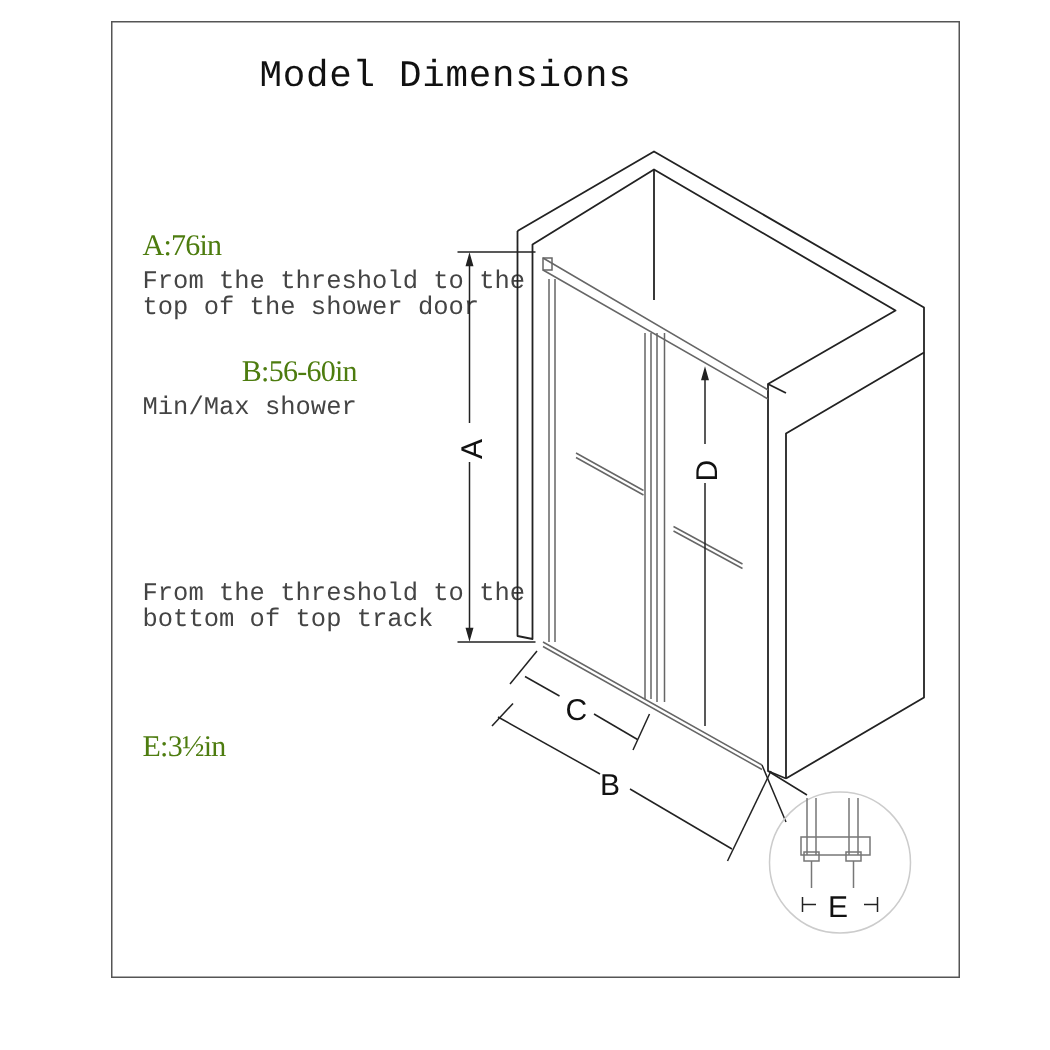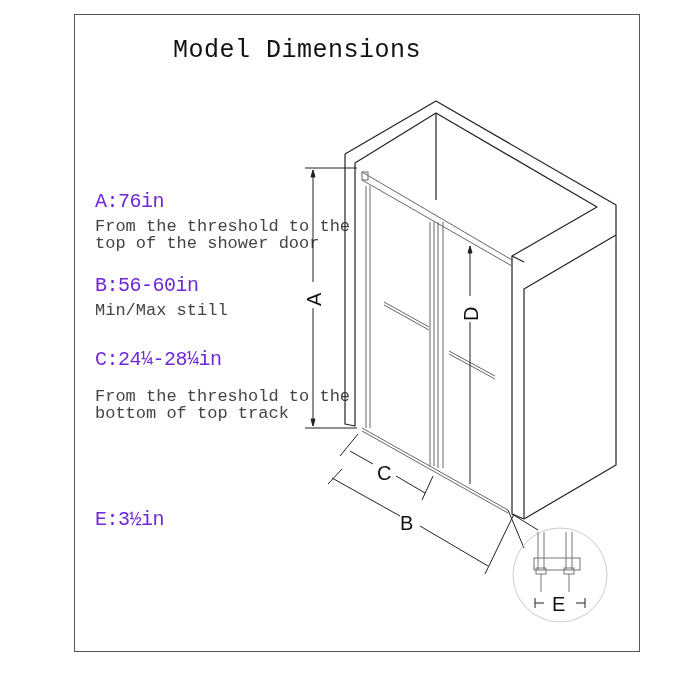--- a/index.html
+++ b/index.html
@@ -1,48 +1,47 @@
 <!DOCTYPE html>
 <html><head>
   <meta charset="utf-8">
   <style>
     html, body { margin: 0; padding: 0; background: #ffffff; }
     body { width: 700px; height: 700px; position: relative; overflow: hidden; font-family: "DejaVu Serif", serif; }
     .frame { position: absolute; left: 74px; top: 14px; width: 566px; height: 638px; border: 1.5px solid #555; box-sizing: border-box; }
     .title { position: absolute; left: 0; width: 594px; top: 36px; text-align: center; font-family: "Liberation Mono", "DejaVu Sans Mono", monospace; font-size: 25px; color: #111; letter-spacing: 0.5px; }
     .spec { position: absolute; left: 95px; }
-    .spec-head { font-family: Liberation Mono, monospace; font-size: 20px; color: #6d28d9; line-height: 24px; letter-spacing: -0.5px; margin-top: 38px; }
+    .spec-head { font-family: Liberation Serif, serif; font-size: 20px; color: #4d7c0f; line-height: 24px; letter-spacing: -0.5px; }
     .spec-desc { font-family: "Liberation Mono", "DejaVu Sans Mono", monospace; font-size: 17px; color: #444; line-height: 17px; margin-top: 4px; white-space: pre; }
     svg { position: absolute; left: 0; top: 0; }
     .lbl { font-family: "Liberation Sans", "DejaVu Sans", sans-serif; font-size: 20px; fill: #111; }
   </style>
 </head>
 <body>
 
 <div class="frame"></div>
 
 <div class="title">Model Dimensions</div>
 
 <div class="spec" style="top:152px;">
   <div class="spec-head">A:76in</div>
   <div class="spec-desc">From the threshold to the
 top of the shower door</div>
 </div>
-<div class="spec" style="top:236px;">
+<div class="spec" style="top:236px;text-align:right;">
   <div class="spec-head">B:56-60in</div>
-  <div class="spec-desc">Min/Max still</div>
+  <div class="spec-desc">Min/Max shower</div>
 </div>
 <div class="spec" style="top:310px;">
-  <div class="spec-head">C:24¼-28¼in</div>
 </div>
 <div class="spec" style="top:384px;">
   <div class="spec-desc">From the threshold to the
 bottom of top track</div>
 </div>
-<div class="spec" style="top:470px;">
+<div class="spec" style="top:486px;">
   <div class="spec-head">E:3½in</div>
 </div>
 
 <svg width="700" height="700" viewBox="0 0 700 700">
   <g fill="none" stroke="#222" stroke-width="1.2" stroke-linejoin="round">
 
     <path d="M345 154 L436 101 L616 205 L616 235 L524 289 L524 519"></path>
     <path d="M345 154 L345 424 L355 426 L355 163 L436 113 L597 207 L512 256 L512 514 L524 519"></path>
 
     <line x1="436" y1="113" x2="436" y2="200"></line>

